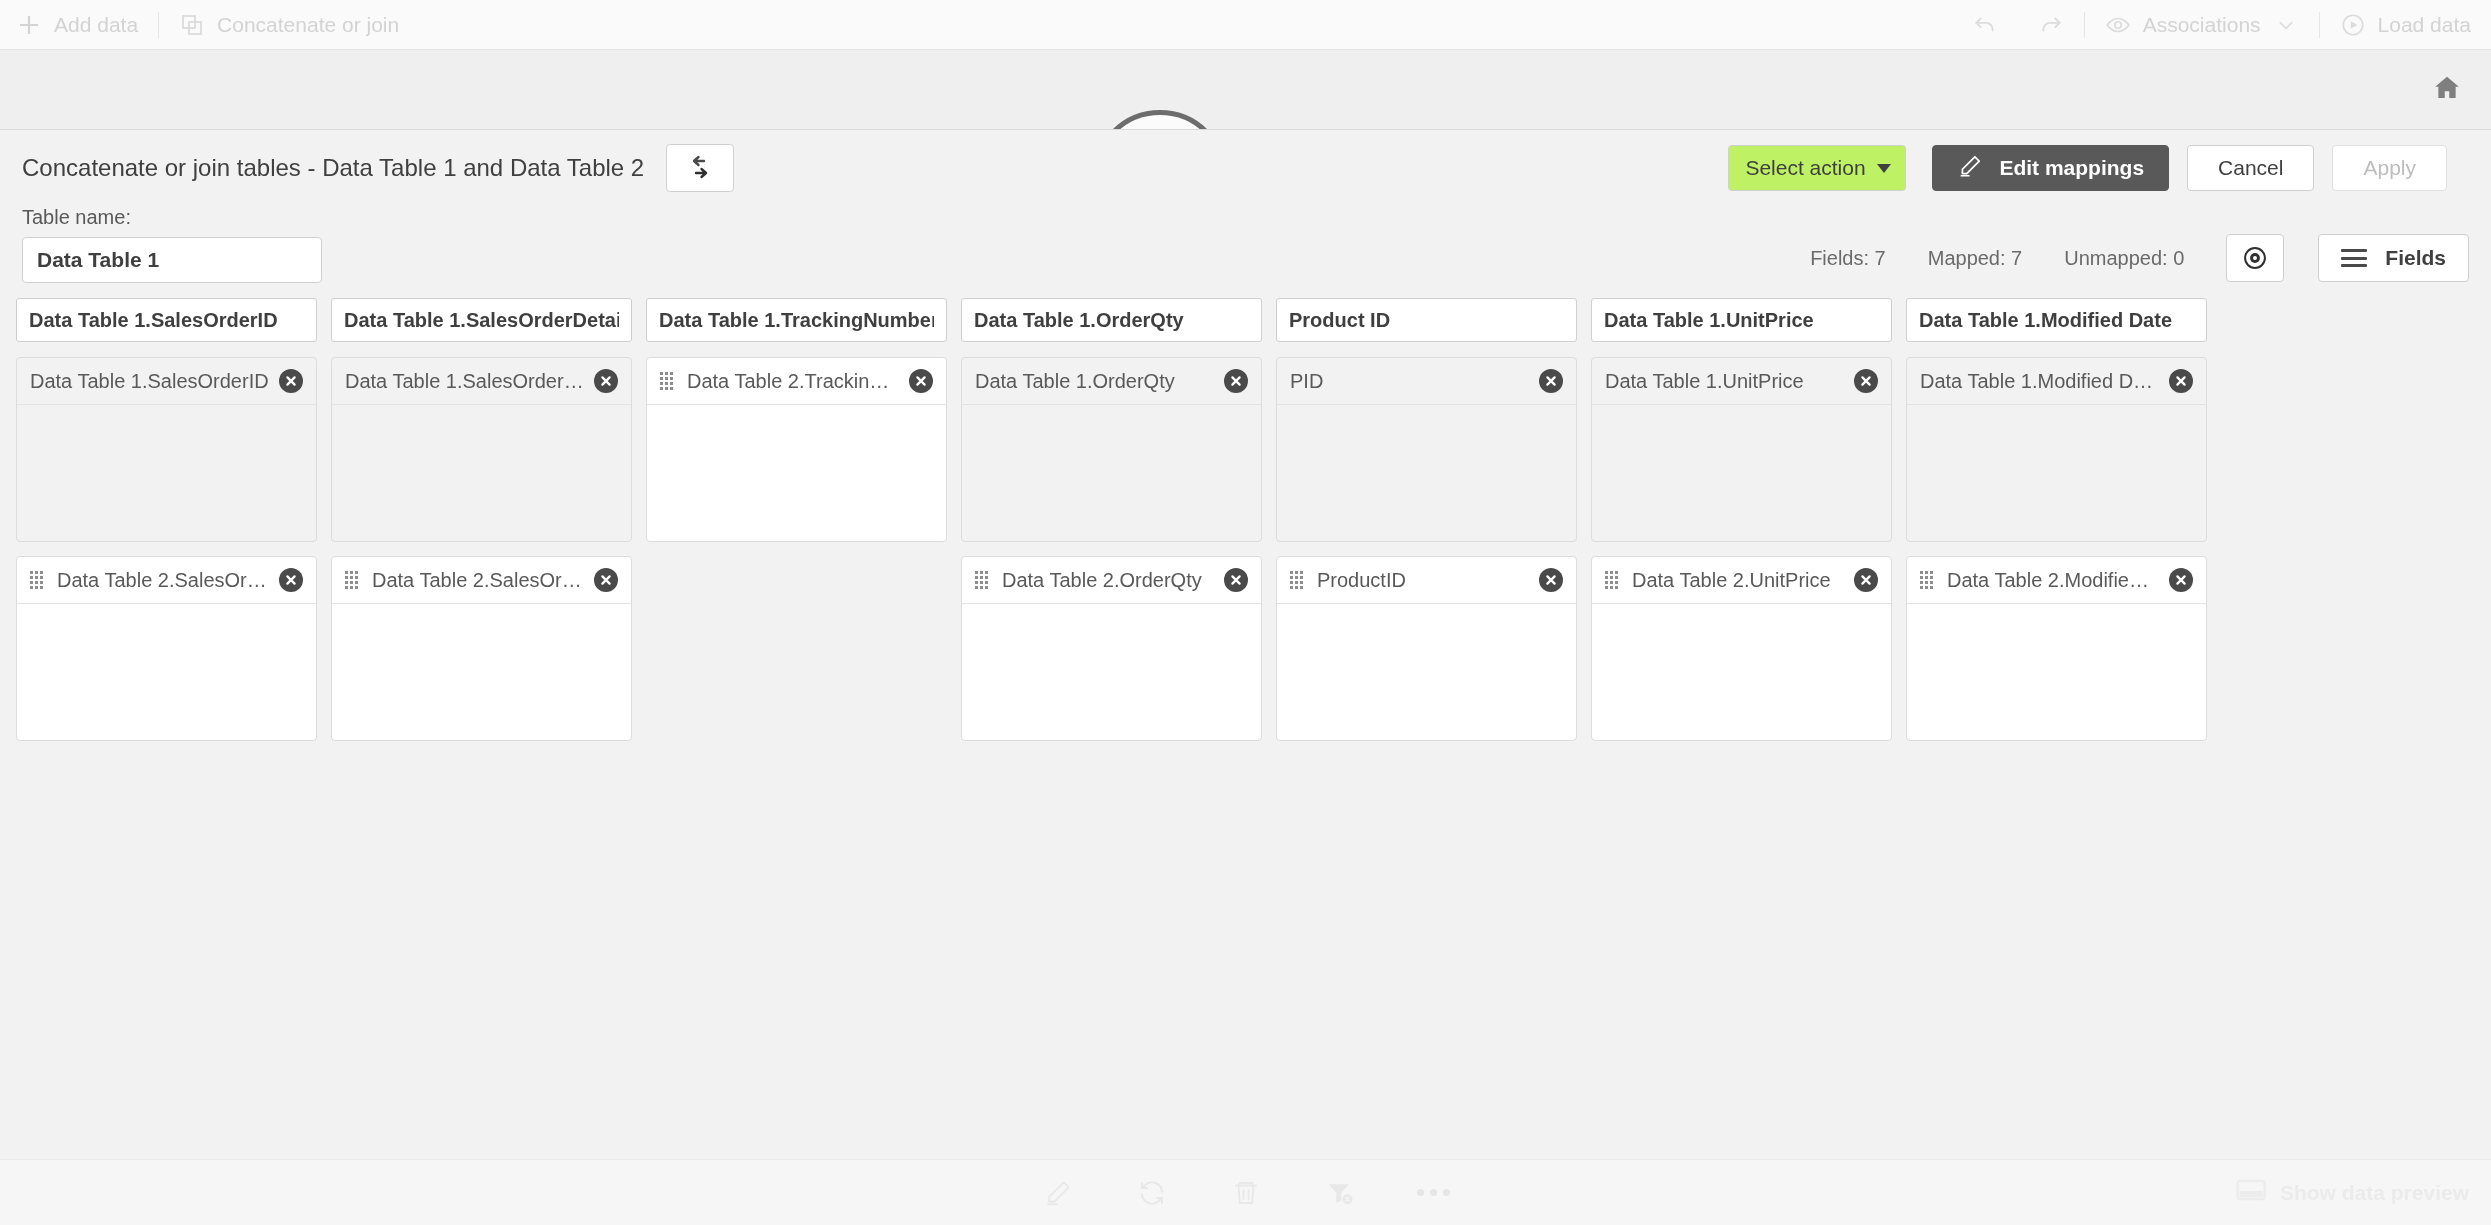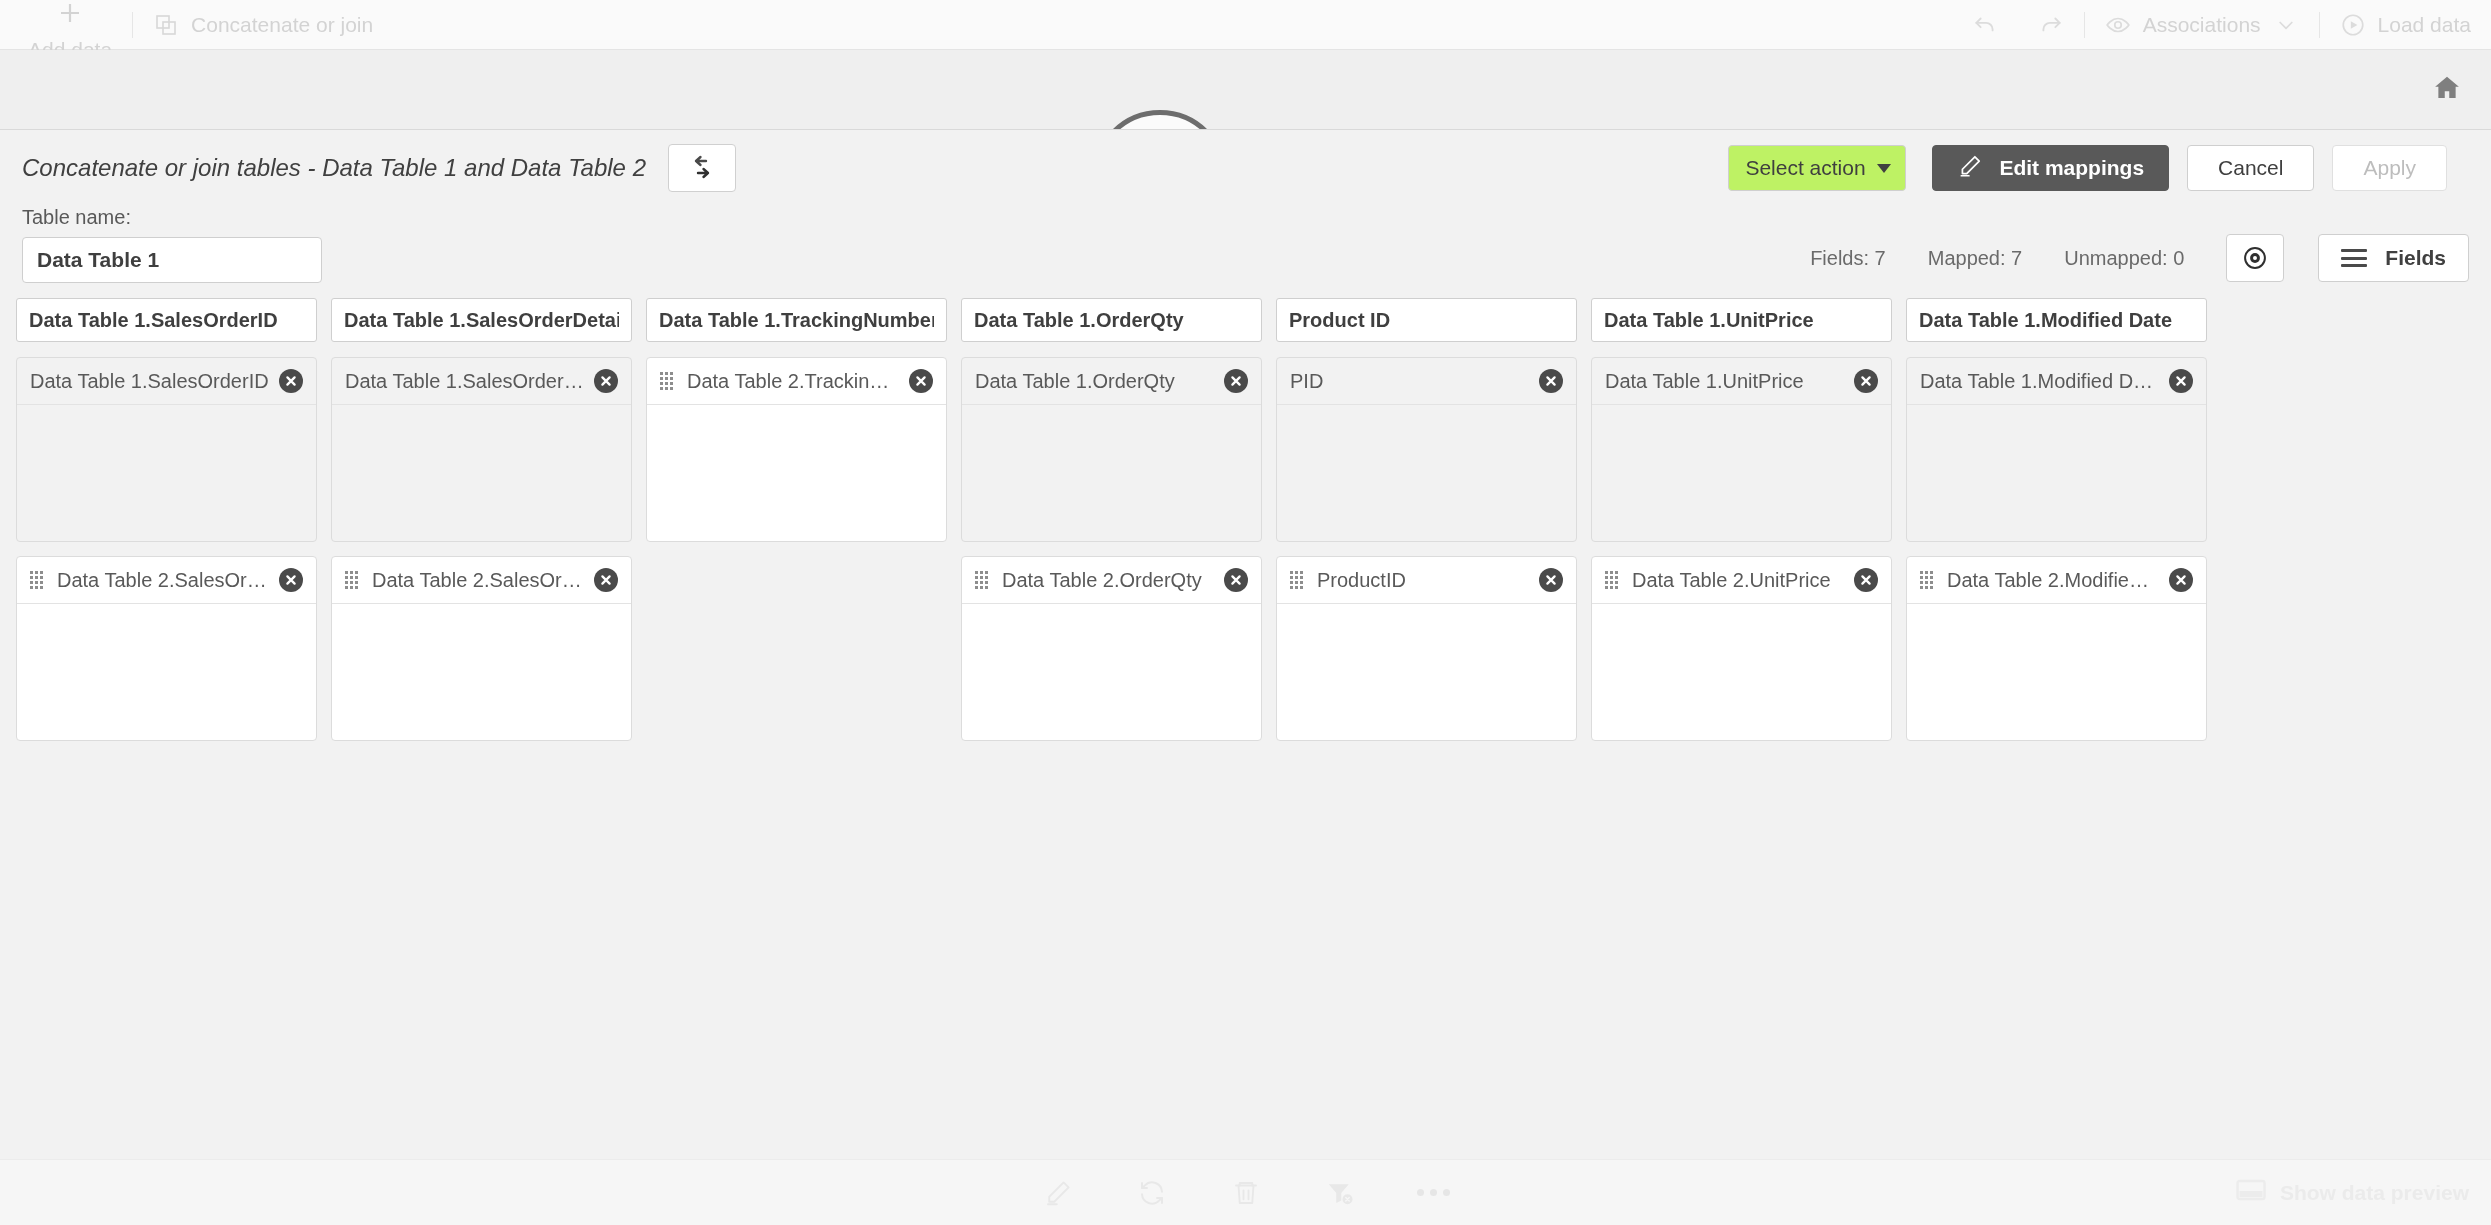--- a/index.html
+++ b/index.html
@@ -33,21 +33,21 @@
   .tb-btn {
     display: flex;
     align-items: center;
     gap: 12px;
     padding: 0 20px;
     height: 50px;
     color: #d3d3d3;
     font-size: 21px;
     white-space: nowrap;
   }
-  .tb-btn.first { padding-left: 28px; flex-direction: column; }
+  .tb-btn.first { padding-left: 16px; }
   .tb-sep {
     width: 1px;
     height: 26px;
     background: #e6e6e6;
   }
   .tb-spacer { flex: 1 1 auto; }
   .tb-icon {
     display: inline-flex;
     align-items: center;
     justify-content: center;
@@ -99,21 +99,20 @@
     height: 76px;
     display: flex;
     align-items: center;
     padding: 0 22px;
     box-sizing: border-box;
   }
   .panel-title {
     font-size: 24px;
     color: #404040;
     white-space: nowrap;
-    font-style: italic;
   }
   .swap-btn {
     margin-left: 22px;
     width: 66px; height: 46px;
     background: #fff;
     border: 1px solid #d0d0d0;
     border-radius: 4px;
     display: flex;
     align-items: center;
     justify-content: center;

